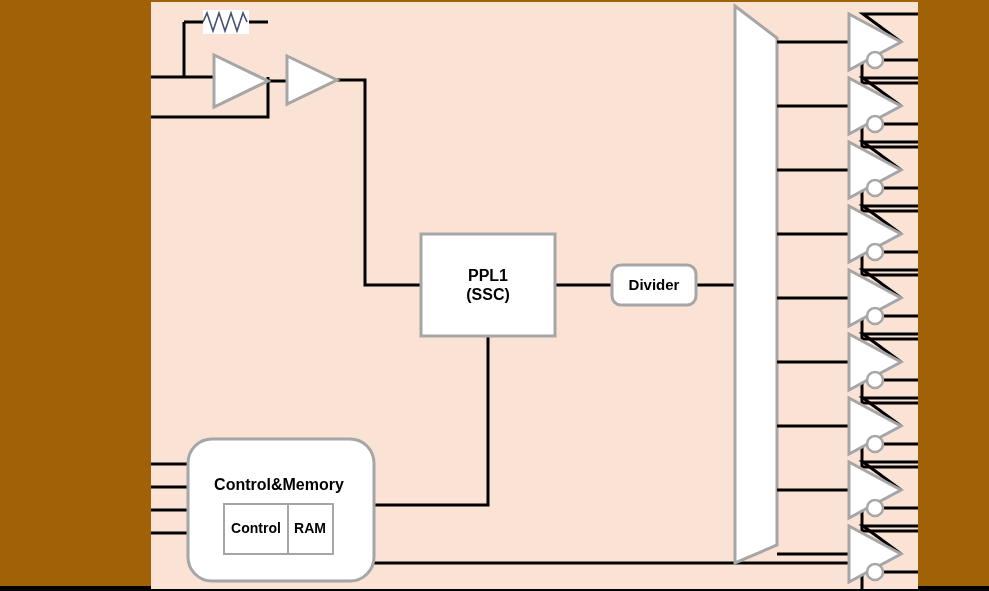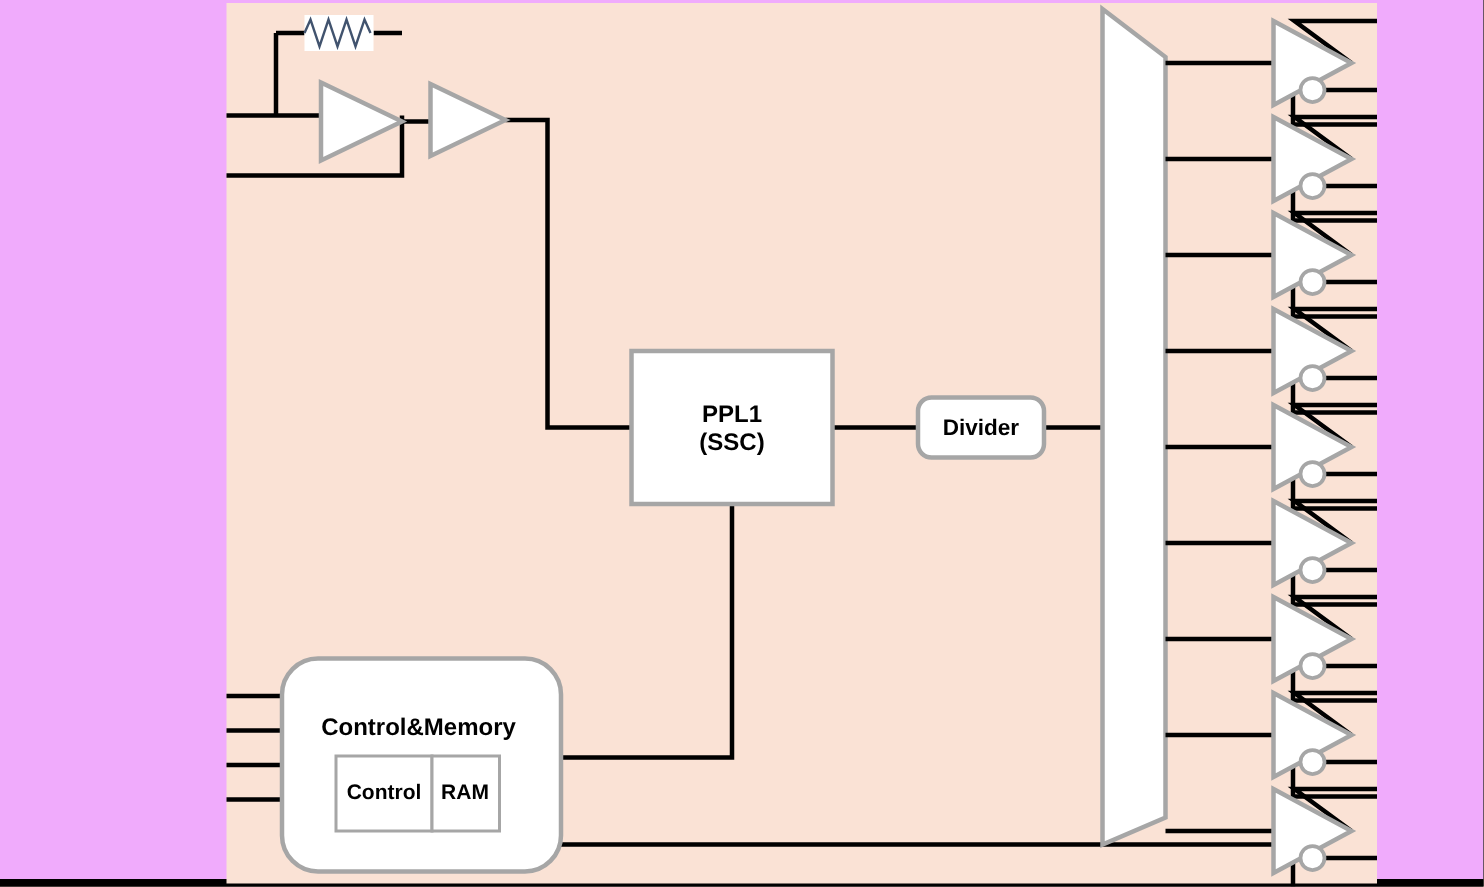--- a/index.html
+++ b/index.html
@@ -10,21 +10,21 @@
   body {
     width: 989px;
     height: 591px;
     overflow: hidden;
     font-family: "Liberation Sans", sans-serif;
   }
   #stage {
     position: relative;
     width: 989px;
     height: 586px;
-    background: #f0abfc;
+    background: #a16207;
   }
   #diagram {
     position: absolute;
     left: 0;
     top: 0;
     width: 989px;
     height: 591px;
   }
   .blk-label {
     font-family: "Liberation Sans", sans-serif;

